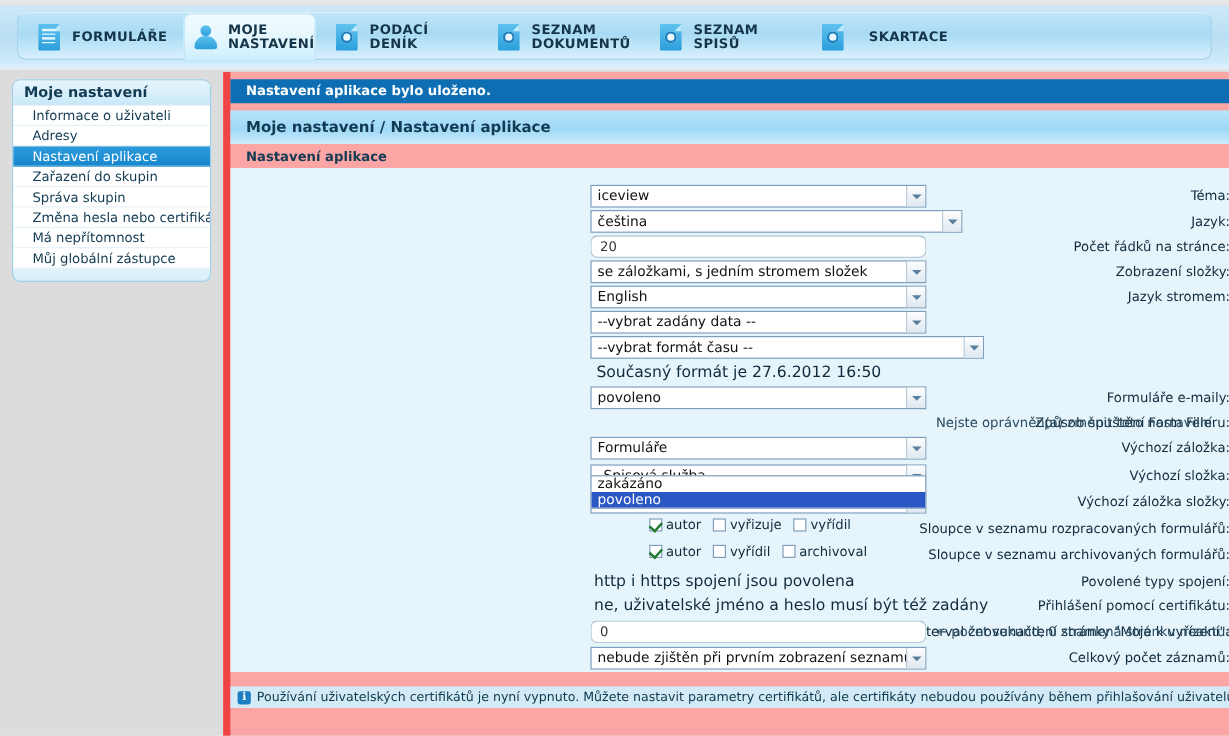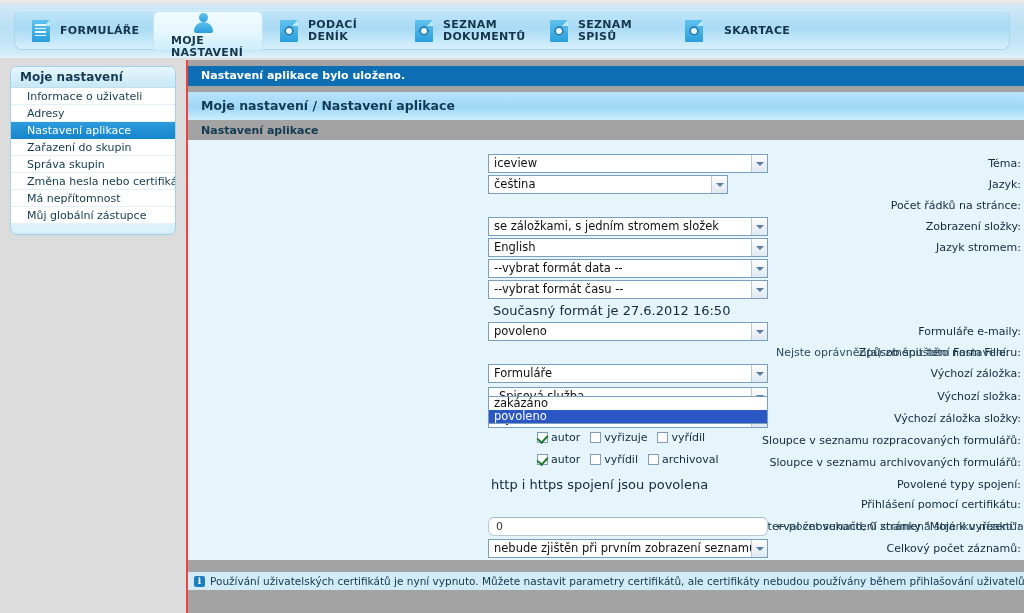--- a/index.html
+++ b/index.html
@@ -30,21 +30,20 @@
   .navtab {
     position: absolute; top: 0; height: 40px;
     display: flex; align-items: center;
     padding: 0 10px 0 8px;
     cursor: pointer;
   }
   .navtab.active {
     background: linear-gradient(to bottom, #f2fbff 0%, #e4f6fe 55%, #cbeefc 100%);
     border-radius: 6px 6px 0 0;
     box-shadow: 0 0 0 1px #bfe4f6 inset;
-    flex-direction: column;
   }
   .navtab .nt-label {
     font-weight: bold; font-size: 11px; letter-spacing: .3px;
     color: #15354a; line-height: 12px;
     white-space: pre-line;
   }
   .navicon {
     width: 22px; height: 24px; margin-right: 7px; position: relative; flex: none;
   }
   .navicon .doc {
@@ -106,22 +105,22 @@
   .side-item.sel {
     background: linear-gradient(to bottom, #2d9bdc, #1686cd);
     color: #ffffff;
     border-bottom-color: #1686cd;
   }
 
   
   #main {
     position: absolute; left: 186px; top: 60px;
     width: 838px; height: 553px;
-    background: #a3a3a3;
-    border-left: 2px solid #ef4444;
+    background: #fca5a5;
+    border-left: 6px solid #ef4444;
   }
   #savedbar {
     position: absolute; left: 0; top: 6px;
     width: 838px; height: 20px;
     background: #0d6eb4;
     border-radius: 0 3px 3px 0;
     color: #ffffff;
     font-size: 11px; font-weight: bold;
     line-height: 20px; padding-left: 13px;
   }
@@ -335,29 +334,32 @@
         <div class="sel-box" style="width:280px;">
           <span>iceview</span>
           <span class="arrow"></span>
         </div>
       </div>
     </div>
 
     <div class="row" style="top:35px;">
       <div class="lbl">Jazyk:</div>
       <div class="fld" style="width:280px;">
-        <div class="sel-box" style="width:240px;">
+        <div class="sel-box" style="width:310px;">
           <span>čeština</span>
           <span class="arrow"></span>
         </div>
       </div>
     </div>
 
     <div class="row" style="top:56px;">
       <div class="lbl">Počet řádků na stránce:</div>
+      <div class="fld" style="width:280px;">
+        <div class="txt-box" style="width:280px;">20</div>
+      </div>
     </div>
 
     <div class="row" style="top:77px;">
       <div class="lbl">Zobrazení složky:</div>
       <div class="fld" style="width:280px;">
         <div class="sel-box" style="width:280px;">
           <span>se záložkami, s jedním stromem složek</span>
           <span class="arrow"></span>
         </div>
       </div>
@@ -369,29 +371,29 @@
         <div class="sel-box" style="width:280px;">
           <span>English</span>
           <span class="arrow"></span>
         </div>
       </div>
     </div>
 
     <div class="row" style="top:119px;">
       <div class="fld" style="width:280px;">
         <div class="sel-box" style="width:280px;">
-          <span>--vybrat formát data --</span>
+          <span>--vybrat zadány data --</span>
           <span class="arrow"></span>
         </div>
       </div>
     </div>
 
     <div class="row" style="top:140px;">
       <div class="fld" style="width:280px;">
-        <div class="sel-box" style="width:280px;">
+        <div class="sel-box" style="width:328px;">
           <span>--vybrat formát času --</span>
           <span class="arrow"></span>
         </div>
       </div>
     </div>
 
     <div class="row" style="top:161px;">
       <div class="fld" style="left:305px;">
         <div class="readonly">Současný formát je 27.6.2012 16:50</div>
       </div>
@@ -484,20 +486,23 @@
 
     <div class="row" style="top:335px;">
       <div class="lbl">Povolené typy spojení:</div>
       <div class="fld" style="left:303px;">
         <div class="readonly">http i https spojení jsou povolena</div>
       </div>
     </div>
 
     <div class="row" style="top:355px;">
       <div class="lbl">Přihlášení pomocí certifikátu:</div>
+      <div class="fld" style="left:303px;">
+        <div class="readonly">ne, uživatelské jméno a heslo musí být též zadány</div>
+      </div>
     </div>
 
     <div class="row" style="top:377px;">
       <div class="lbl">Interval znovunačtení stránky "Moje k vyřízení":</div>
       <div class="fld" style="width:280px;">
         <div class="txt-box" style="width:280px;">0</div>
       </div>
       <div class="note-right" style="left:588px;">← počet sekund, 0 znamená stránku neaktualizovat</div>
     </div>
 

